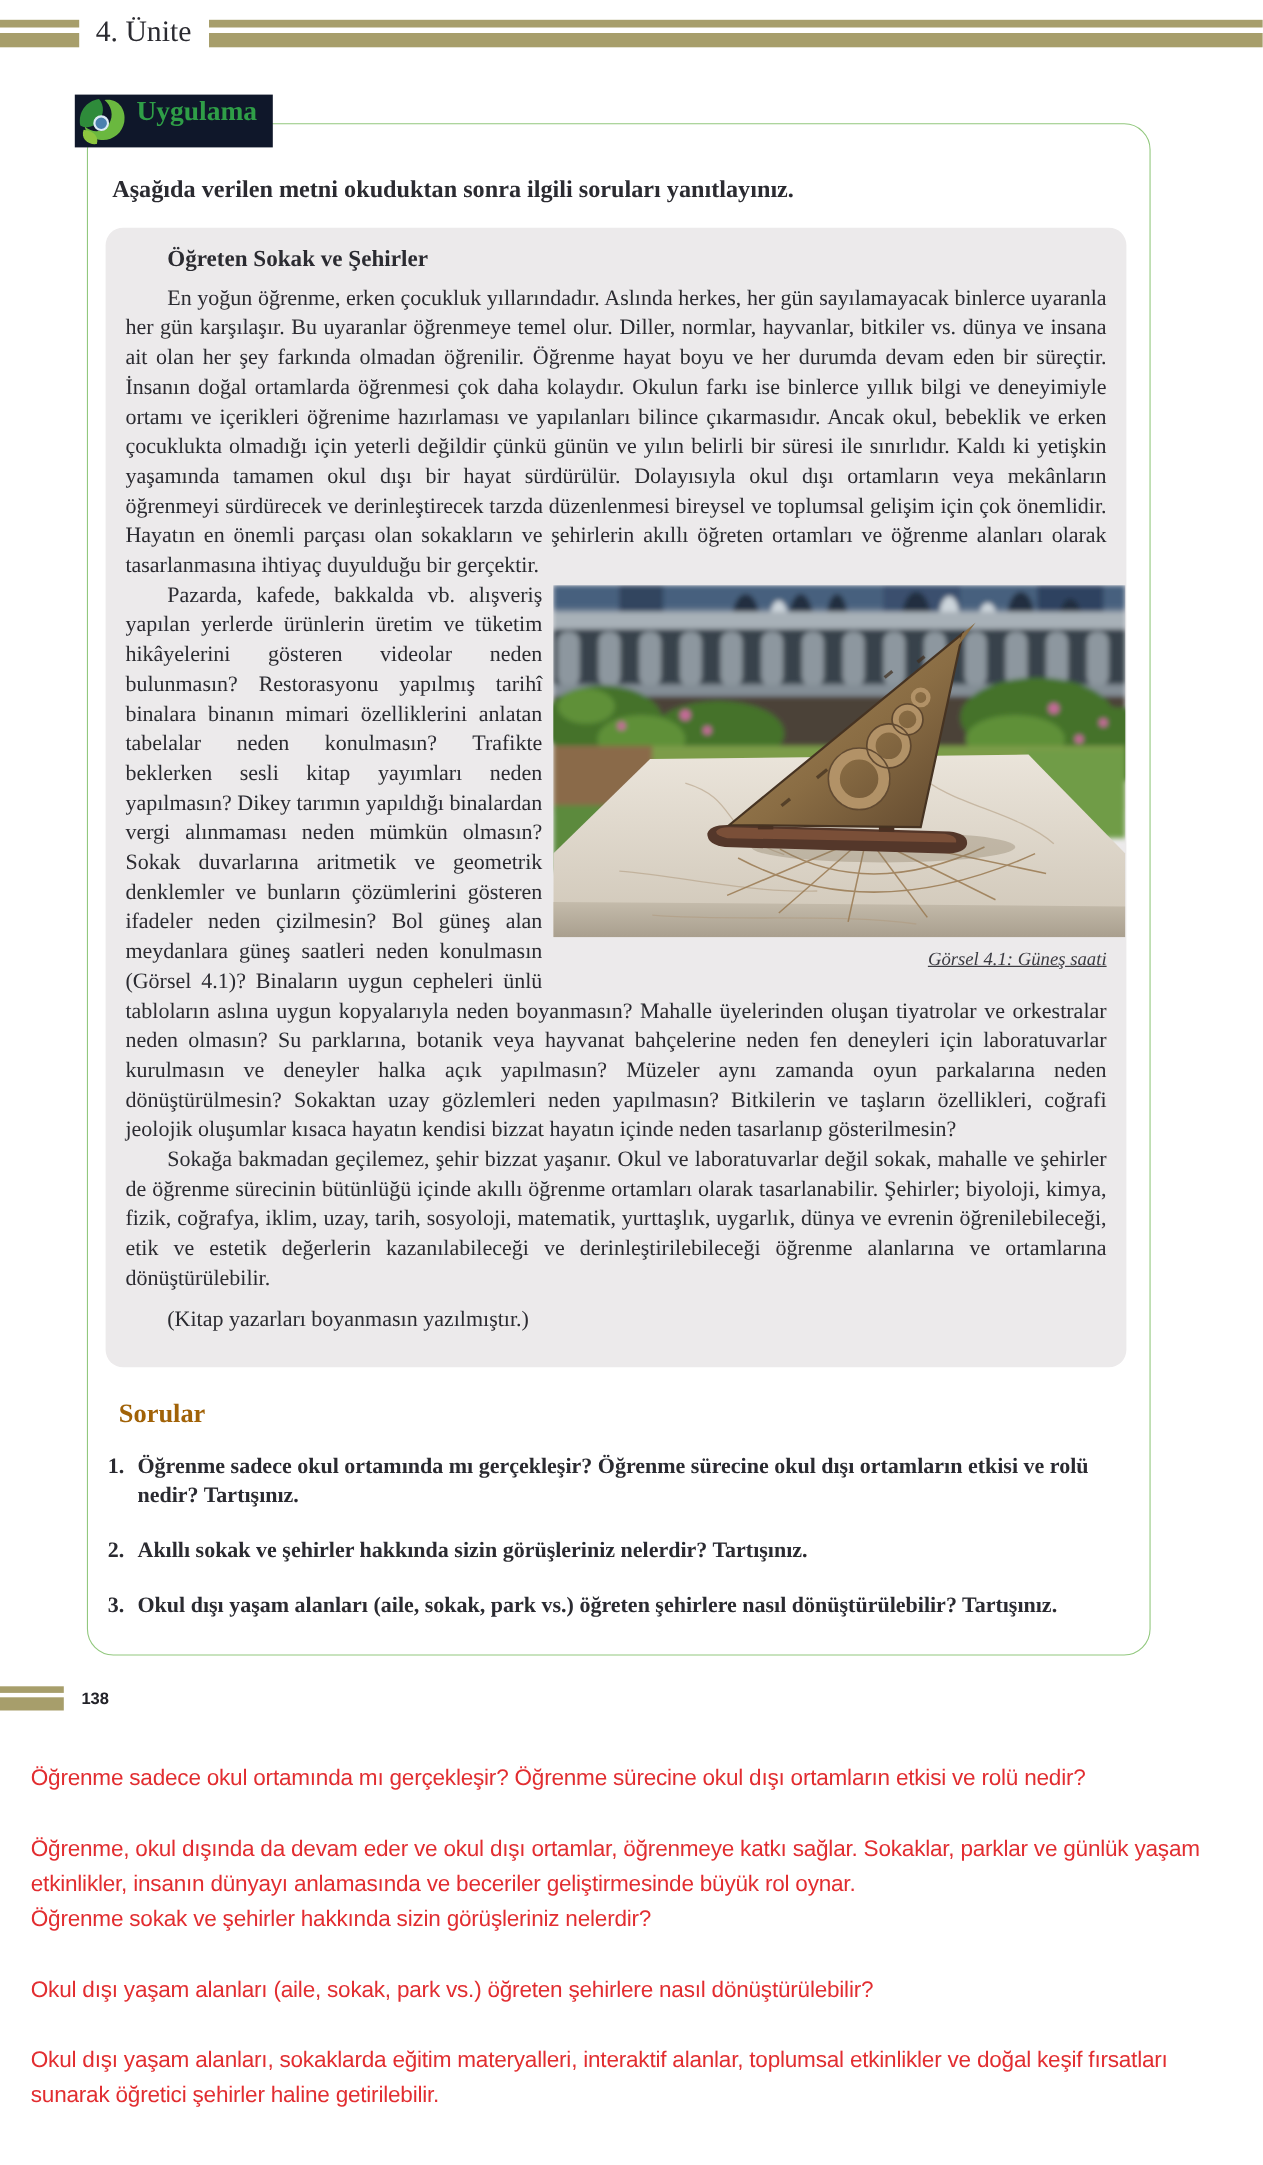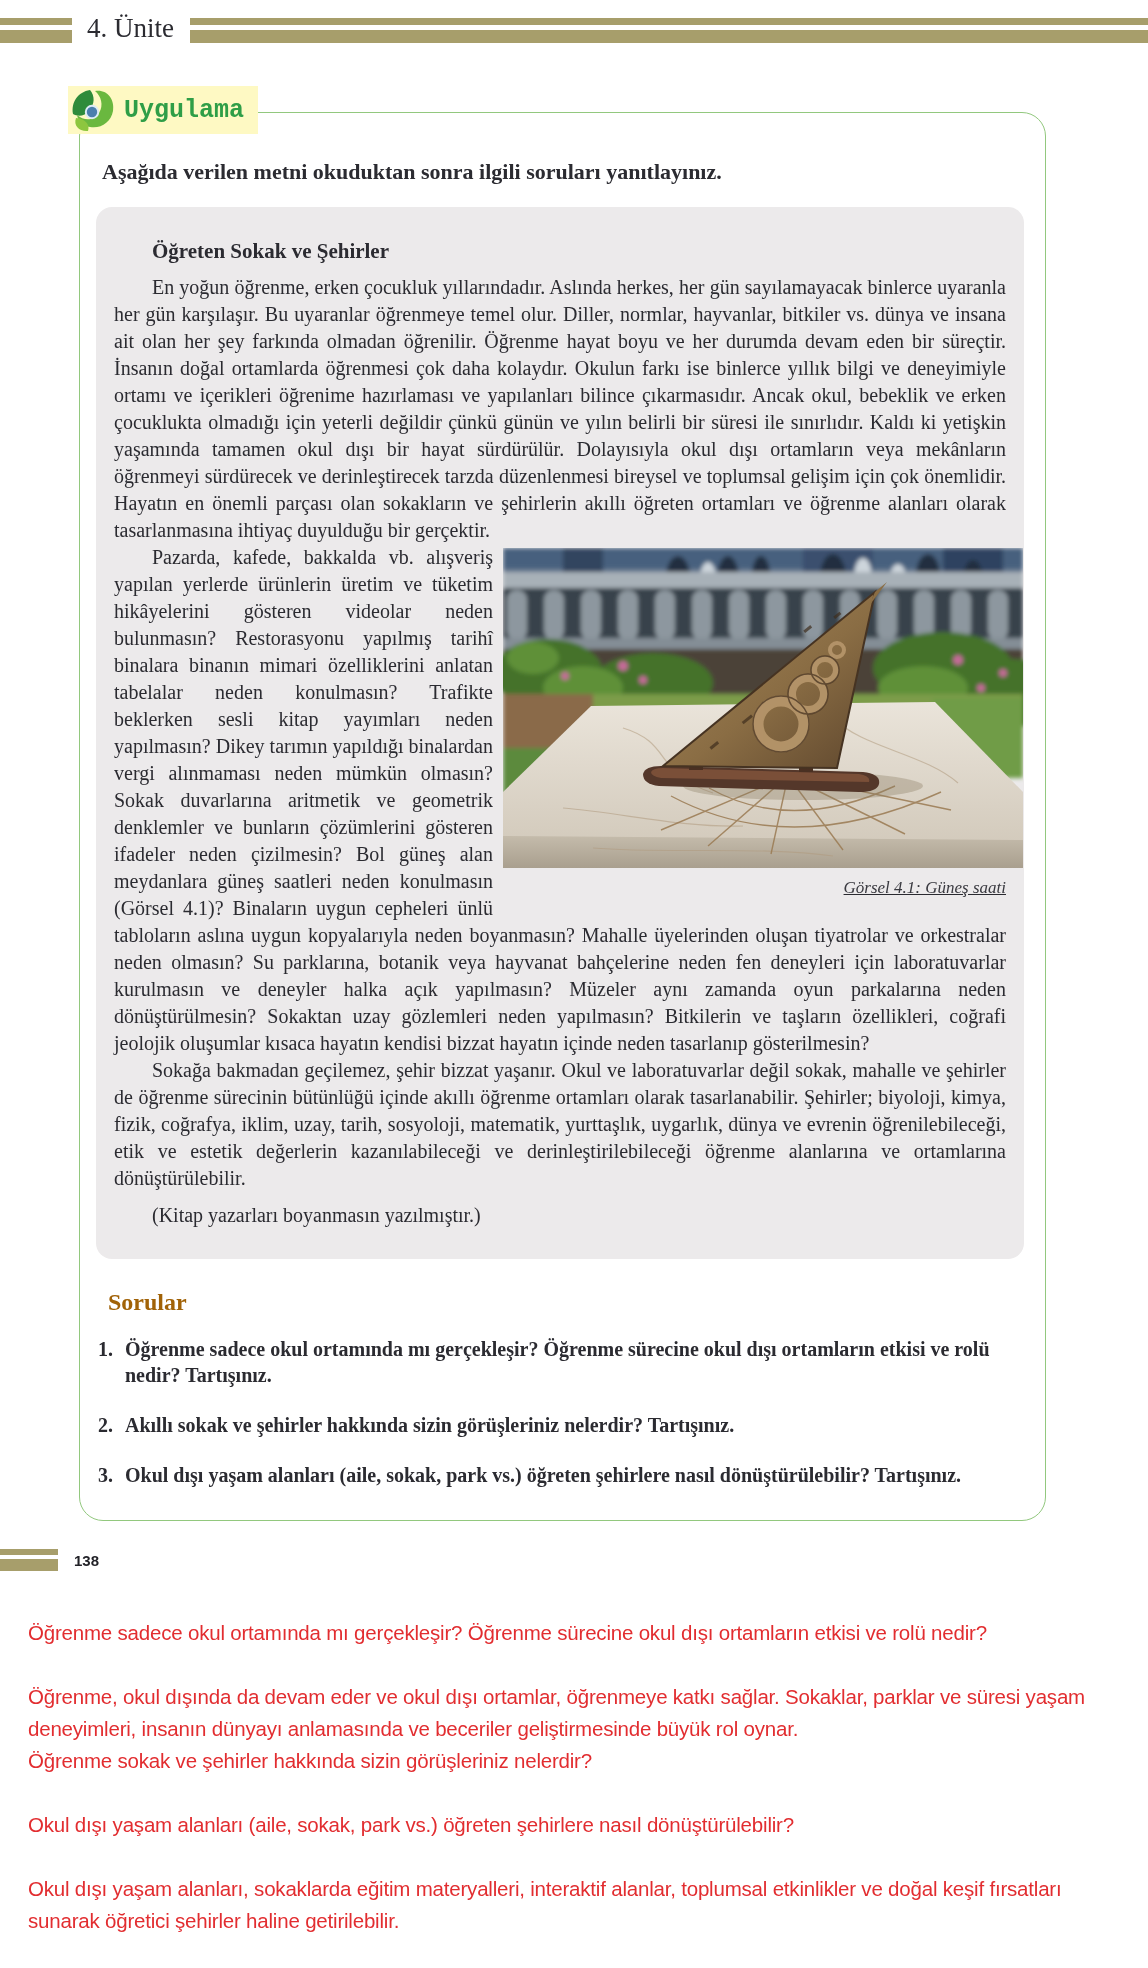--- a/index.html
+++ b/index.html
@@ -38,43 +38,41 @@
     margin: 52px 102px 0 79px;
     border: 1.6px solid #92c87e;
     border-radius: 24px;
     padding: 44px 20px 26px 16px;
   }
   .activity-heading {
     position: absolute;
     top: -27px;
     left: -12px;
     display: flex;
-    align-items: center;
-    background: #fef9c3;
+    background: #0f172a;
     padding: 2px 14px 2px 2px;
-    font-family: Liberation Mono, monospace;
   }
   .activity-heading .logo { width: 46px; height: 44px; margin-right: 8px; }
   .activity-heading .label {
     font-size: 25px;
     font-weight: bold;
     color: #2f9e47;
   }
   .instruction {
     font-size: 22px;
     font-weight: bold;
     color: #2b2b31;
     margin: 2px 0 22px 6px;
   }
 
   
   .passage-box {
     background: #eceaeb;
     border-radius: 16px;
-    padding: 32px 18px 30px 18px;
+    padding: 16px 18px 30px 18px;
     margin: 0 1px 0 0;
     overflow: hidden;
   }
   .passage-title {
     font-size: 21px;
     font-weight: bold;
     margin: 0 0 10px 38px;
     color: #2b2b31;
   }
   .passage p {
@@ -359,17 +357,17 @@
   <div class="stripes footer-stripes">
     <div class="bar-thin"></div>
     <div class="bar-gap"></div>
     <div class="bar-thick"></div>
   </div>
   <div class="page-number">138</div>
 </div>
 
 <div class="answers">
   <p class="qa-q">Öğrenme sadece okul ortamında mı gerçekleşir? Öğrenme sürecine okul dışı ortamların etkisi ve rolü nedir?</p>
-  <p class="qa-a">Öğrenme, okul dışında da devam eder ve okul dışı ortamlar, öğrenmeye katkı sağlar. Sokaklar, parklar ve süresi yaşam deneyimleri, insanın dünyayı anlamasında ve beceriler geliştirmesinde büyük rol oynar.</p>
+  <p class="qa-a">Öğrenme, okul dışında da devam eder ve okul dışı ortamlar, öğrenmeye katkı sağlar. Sokaklar, parklar ve günlük yaşam etkinlikler, insanın dünyayı anlamasında ve beceriler geliştirmesinde büyük rol oynar.</p>
   <p class="qa-q">Öğrenme sokak ve şehirler hakkında sizin görüşleriniz nelerdir?</p>
   <p class="qa-q">Okul dışı yaşam alanları (aile, sokak, park vs.) öğreten şehirlere nasıl dönüştürülebilir?</p>
   <p class="qa-a">Okul dışı yaşam alanları, sokaklarda eğitim materyalleri, interaktif alanlar, toplumsal etkinlikler ve doğal keşif fırsatları sunarak öğretici şehirler haline getirilebilir.</p>
 </div>
 
 </body></html>

